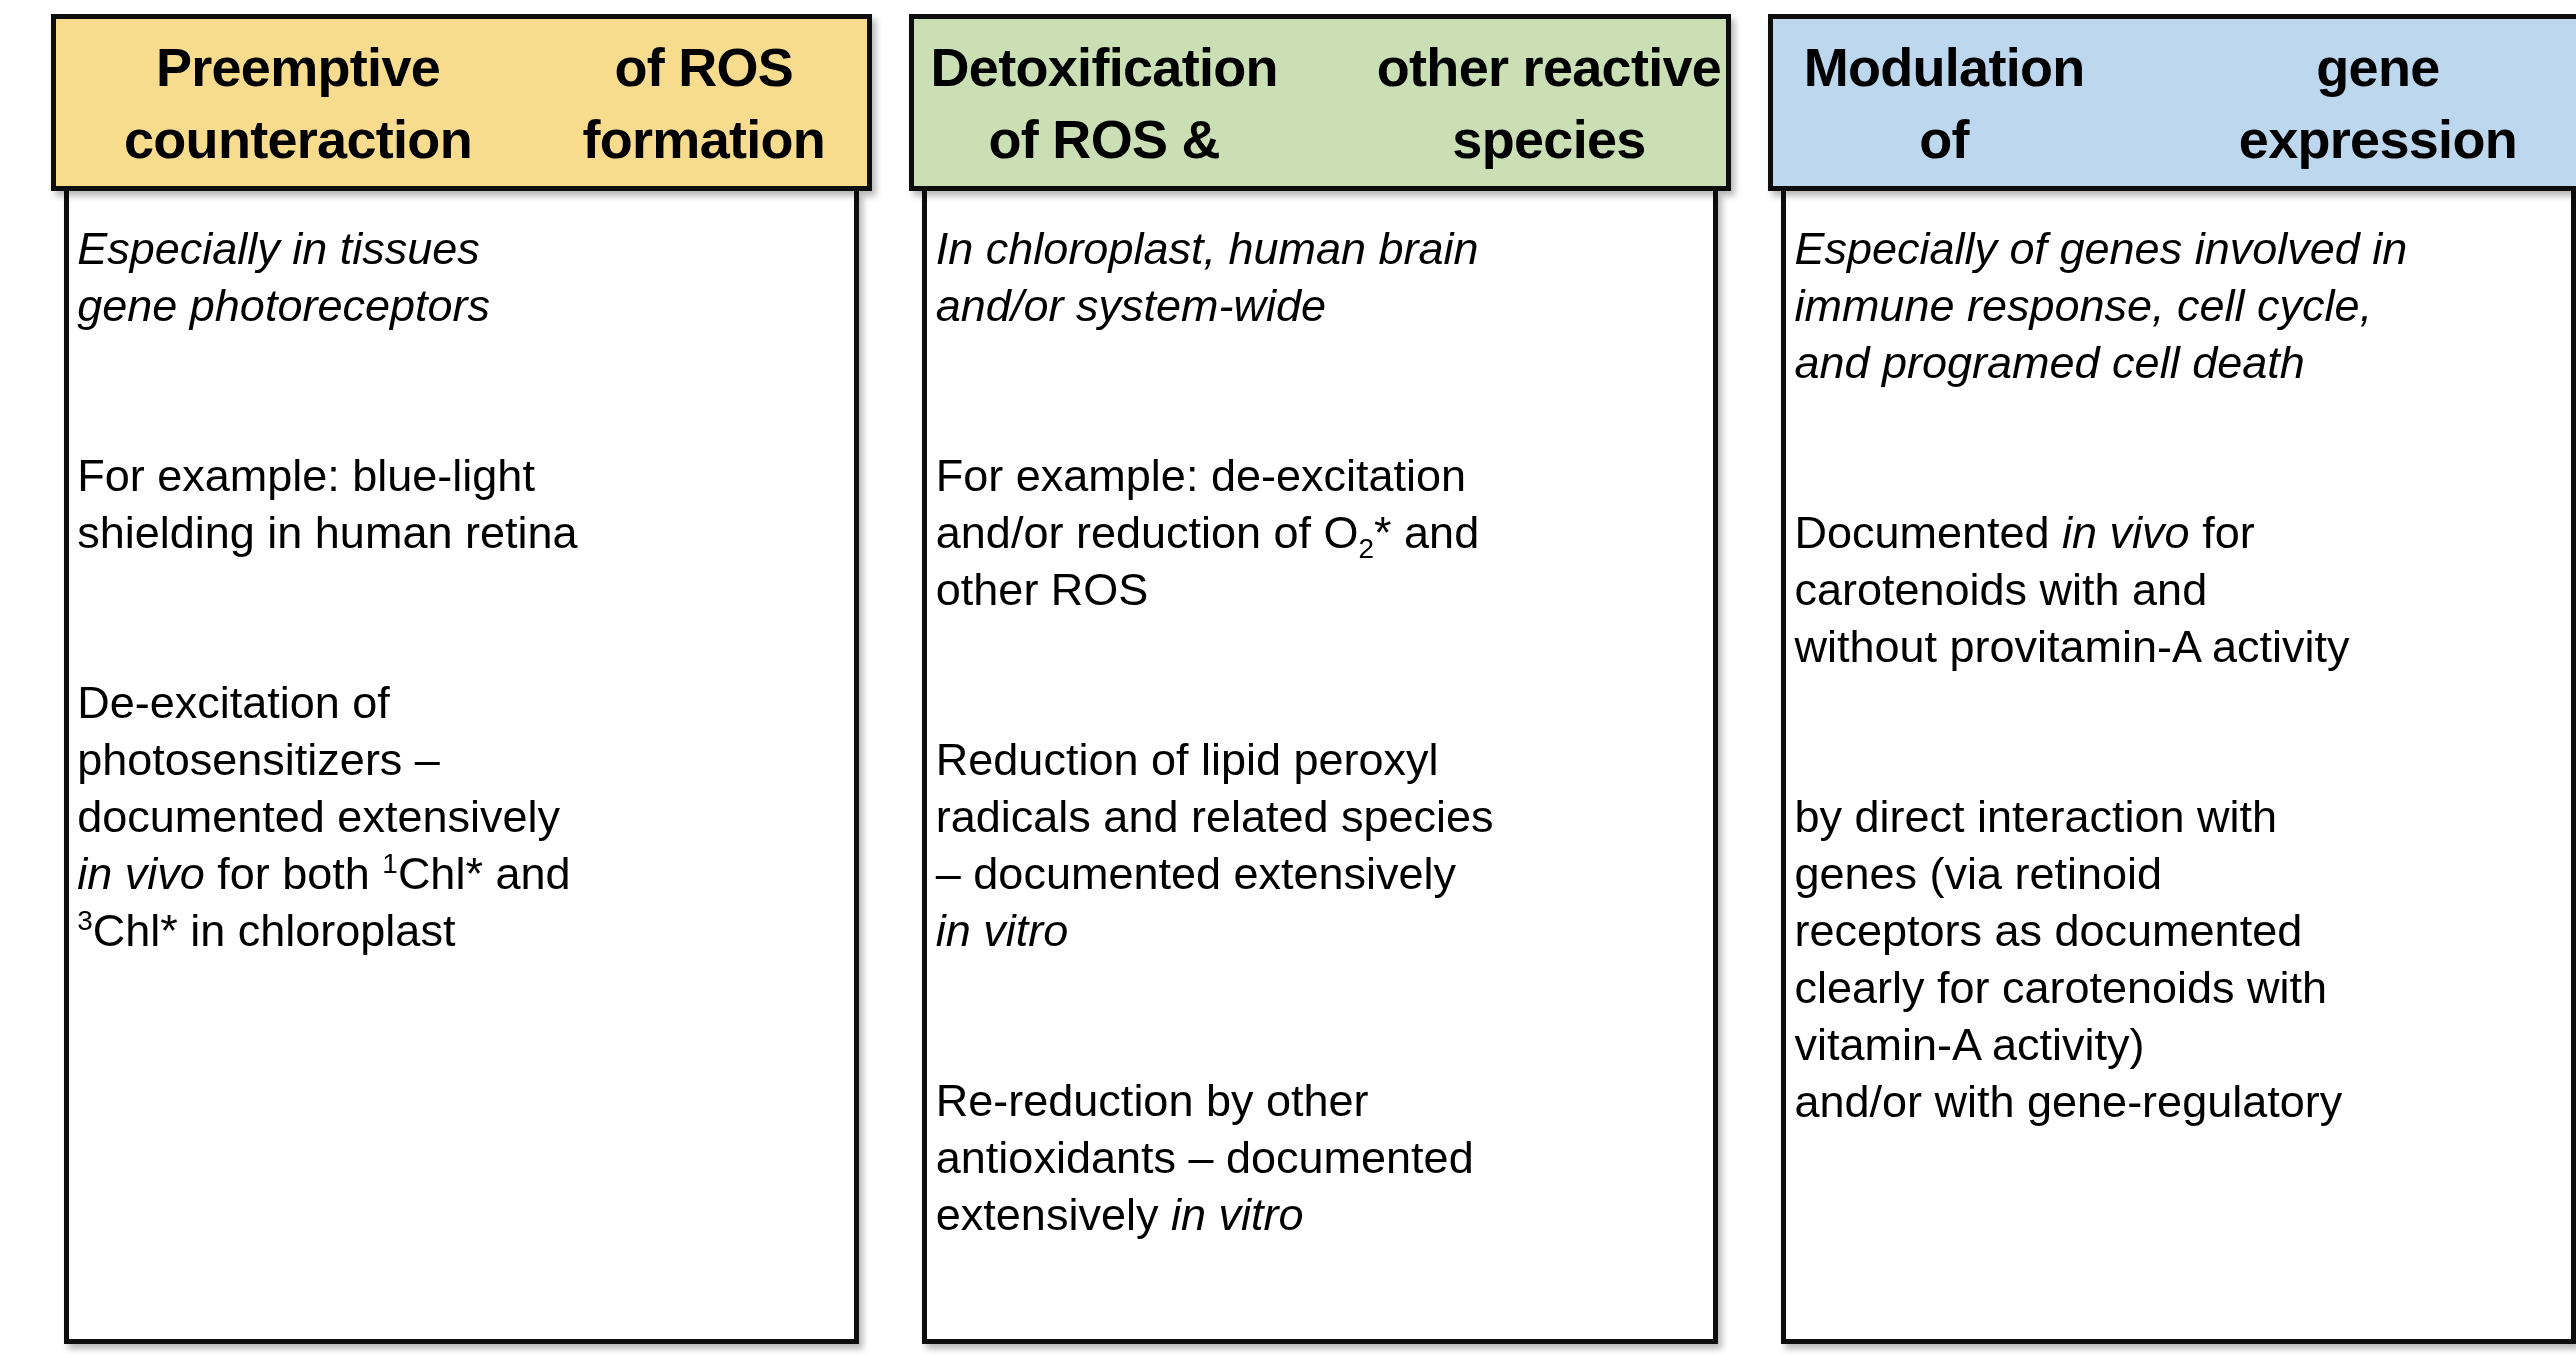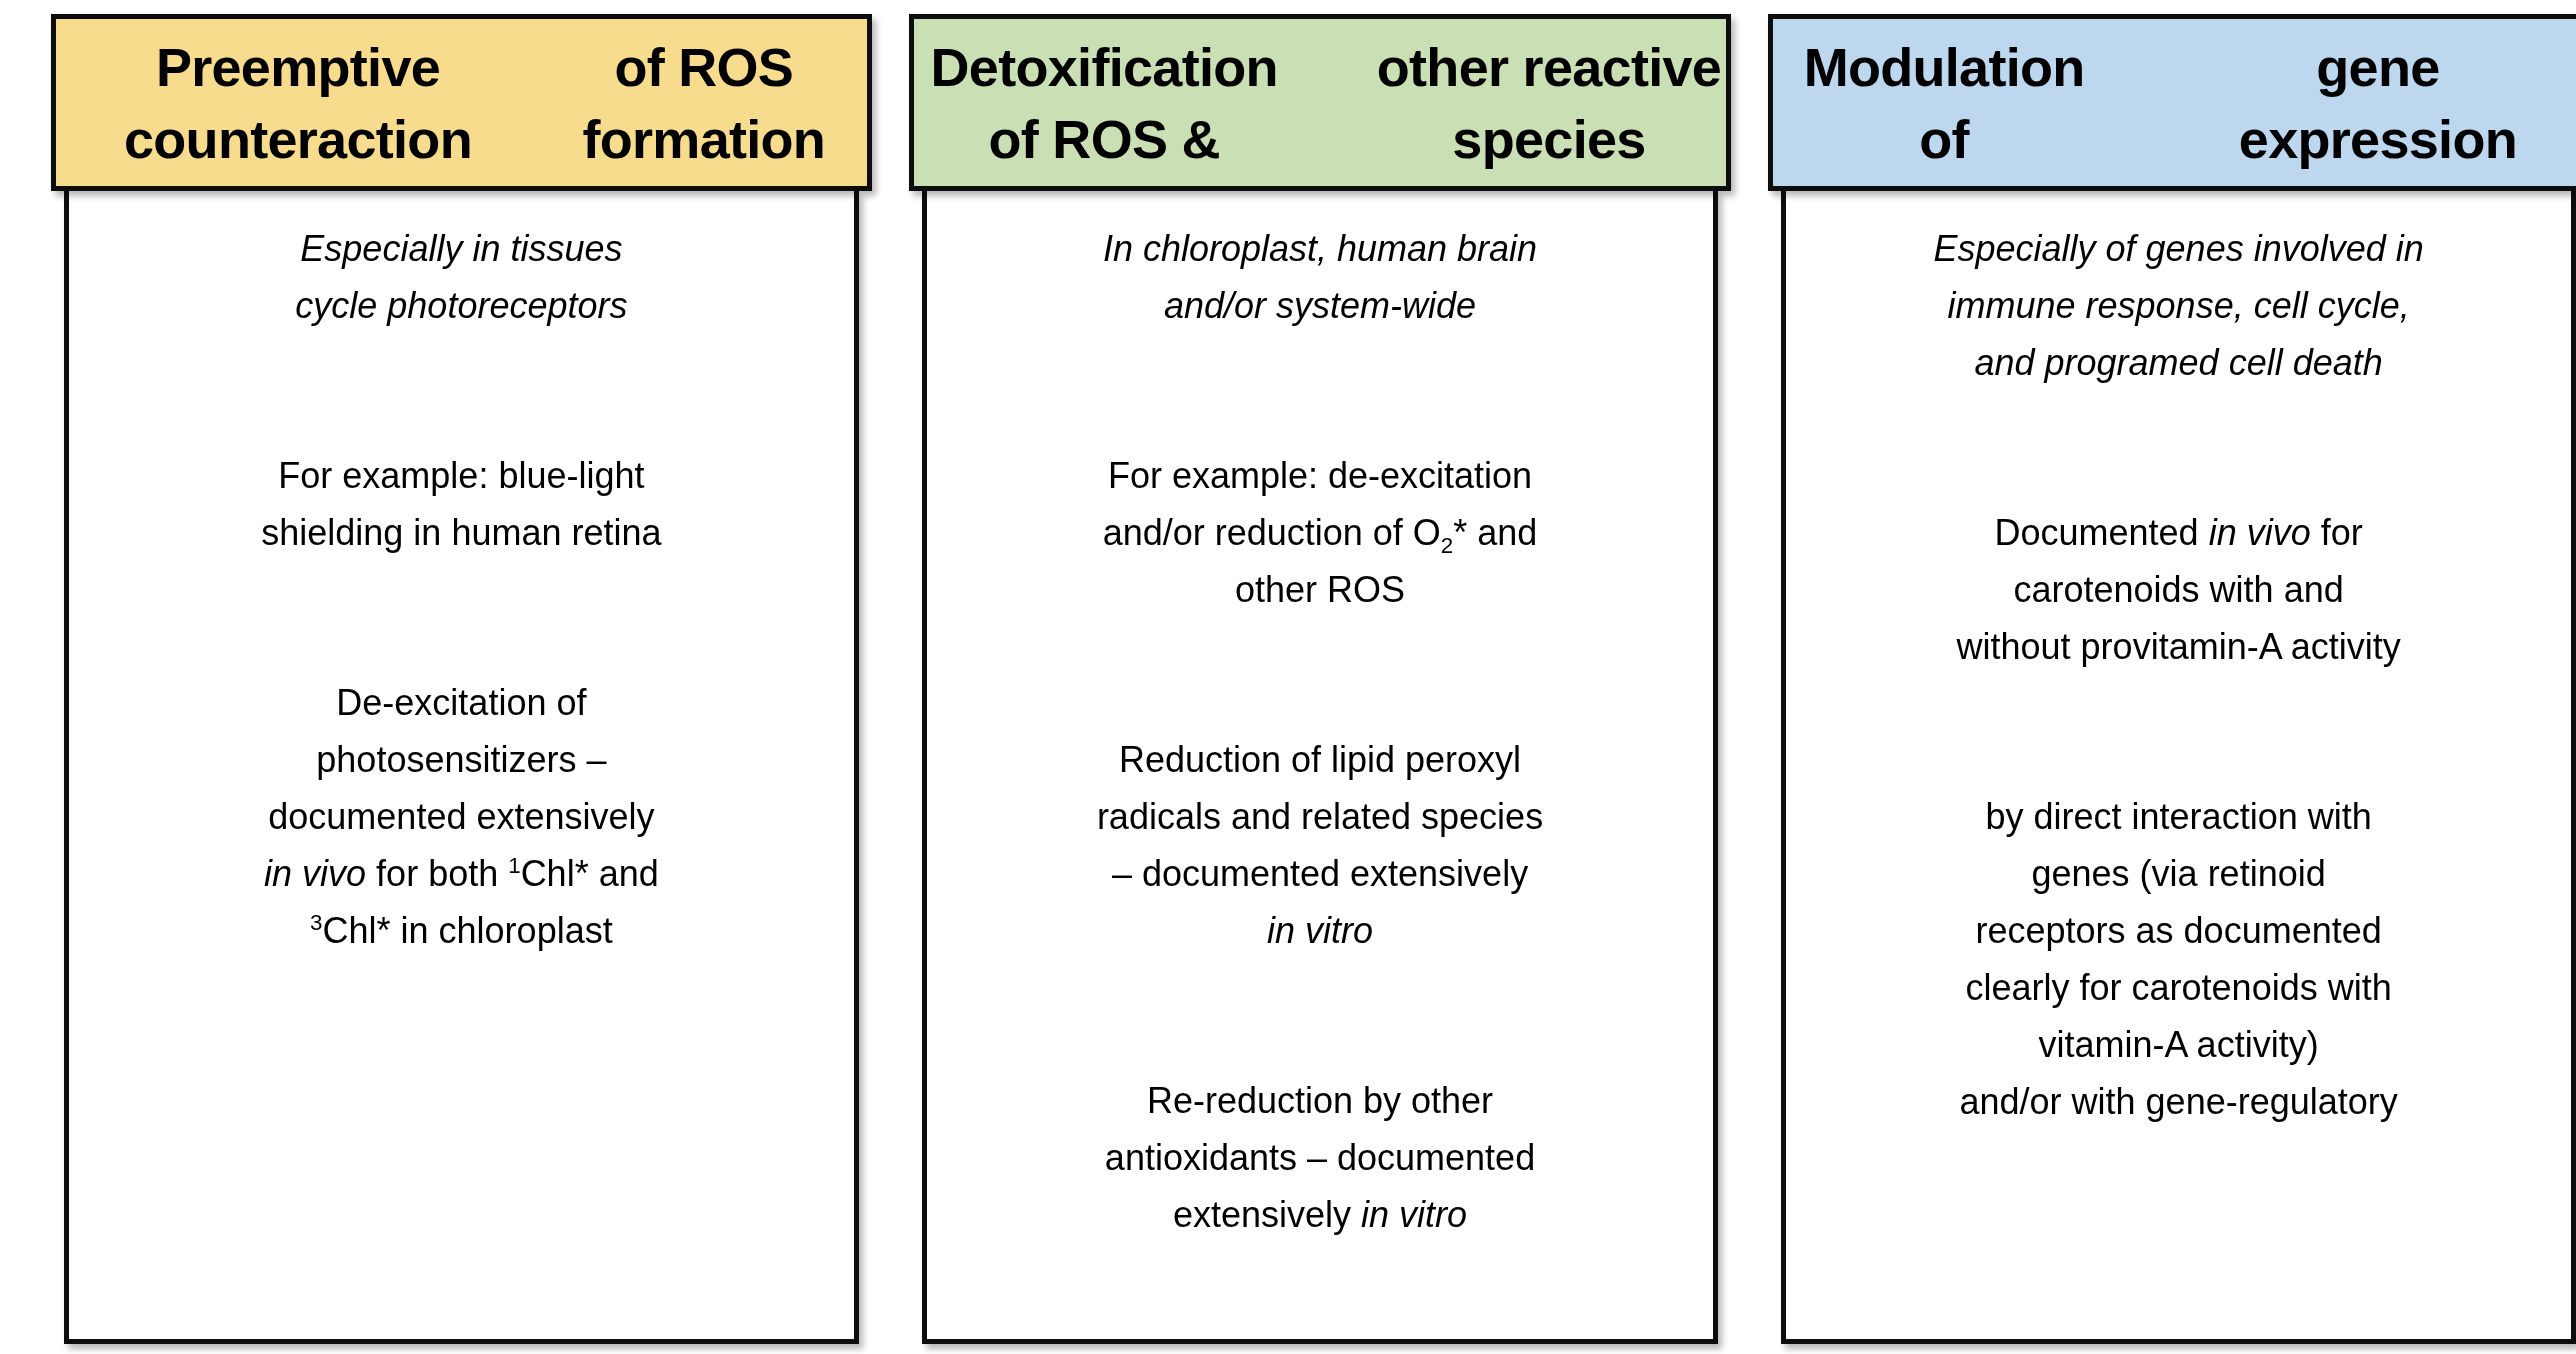--- a/index.html
+++ b/index.html
@@ -41,22 +41,22 @@
     box-shadow: 4.3px 5px 6.4px rgba(0,0,0,0.28);
   }
   .col-body {
     box-sizing: border-box;
     flex: 1;
     margin: 0 13px;
     background: #ffffff;
     border: 5px solid #0d0d0d;
     border-top: none;
     padding: 29px 8.6px 0 8.6px;
-    text-align: center;
-    font-size: 36px;
+    text-align: left;
+    font-size: 45px;
     line-height: 57px;
     position: relative;
     z-index: 1;
     box-shadow: 4.3px 5px 6.4px rgba(0,0,0,0.28);
   }
   .para { margin: 0 0 113px 0; }
   .para:last-child { margin-bottom: 0; }
   .para.italic-para { font-style: italic; }
   em { font-style: italic; }
   sup, sub { font-size: 62%; line-height: 0; }
@@ -66,21 +66,21 @@
 
 <div class="figure">
 
   <section class="column">
     <div class="col-header" style="background-color: rgb(247, 220, 142);">
         <span>Preemptive counteraction</span>
         <br>
         <span>of ROS formation</span>
       </div>
     <div class="col-body">
-      <p class="para italic-para"><span>Especially in tissues</span><br><span>cycle photoreceptors</span></p>
+      <p class="para italic-para"><span>Especially in tissues</span><br><span>gene photoreceptors</span></p>
       <p class="para"><span>For example: blue-light</span><br><span>shielding in human retina</span></p>
       <p class="para"><span>De-excitation of</span><br><span>photosensitizers –</span><br><span>documented extensively</span><br><em>in vivo</em><span> for both </span><sup>1</sup><span>Chl* and</span><br><sup>3</sup><span>Chl* in chloroplast</span></p>
     </div>
   </section>
 
   <section class="column">
     <div class="col-header" style="background-color: rgb(203, 223, 180); gap: 39px;">
         <span>Detoxification of ROS &amp;</span>
         <br>
         <span>other reactive species</span>

